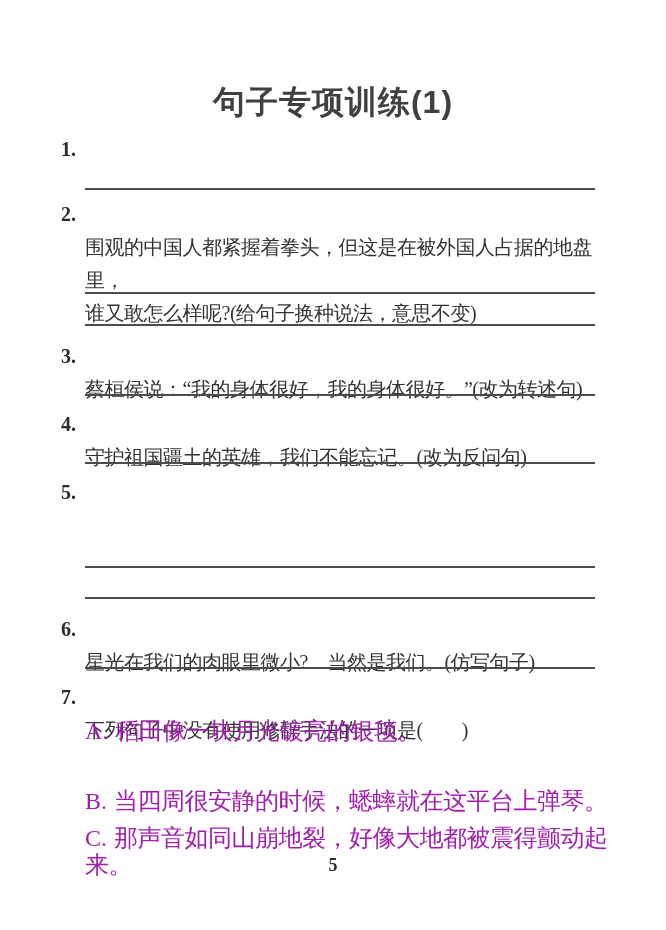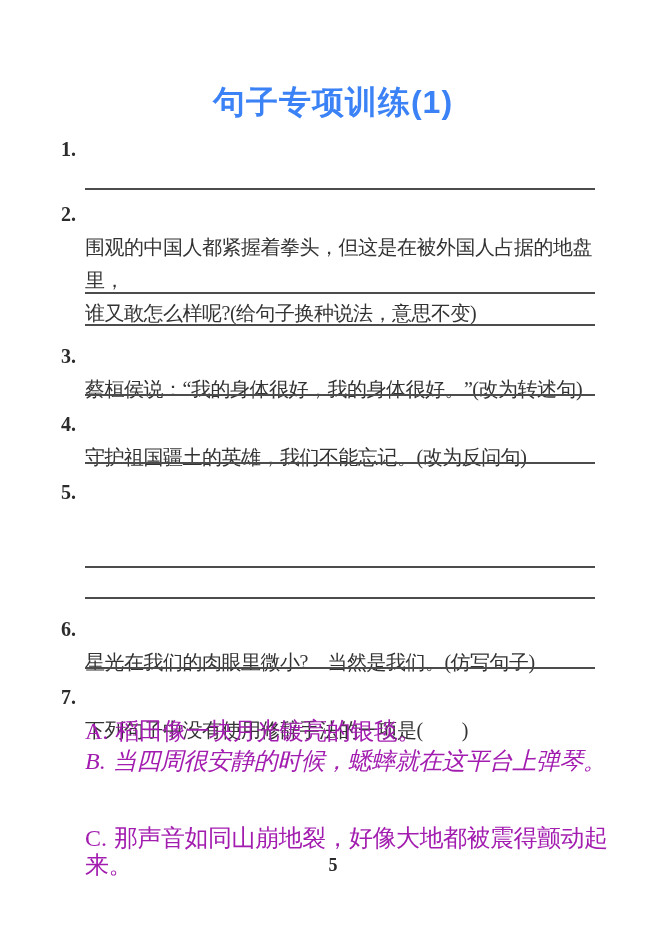--- a/index.html
+++ b/index.html
@@ -11,21 +11,21 @@
     overflow:hidden;
     font-family:"Liberation Serif","DejaVu Serif",serif;
     color:#333333;
   }
   .title {
     position:absolute; top:80px; left:0; right:0;
     text-align:center;
     font-family:"Liberation Sans","DejaVu Sans",sans-serif;
     font-size:32px; line-height:44px; font-weight:bold;
     letter-spacing:1px;
-    color:#3b82f6;
+    color:#404040;
   }
   .q {
     position:absolute; left:85px; width:530px;
     font-size:20px; line-height:33px;
     letter-spacing:-0.5px;
     white-space:pre-line;
     color:#333333;
   }
   .qnum {
     position:absolute; left:-24px; top:0;
@@ -51,21 +51,21 @@
   .l5a { top:566px; }
   .l5b { top:597px; }
   .l6 { top:667px; }
   .opt {
     position:absolute; left:85px; width:545px;
     font-size:24px; line-height:27px;
     letter-spacing:-0.5px;
     color:#a21caf;
   }
   .oA { top:718px; }
-  .oB { top:748px;font-style:italic; }
+  .oB { top:788px; }
   .oC { top:825px; }
   .oD { top:818px; }
   .olabel { margin-right:7px; letter-spacing:0; }
   .page-number {
     position:absolute; top:855px; left:0; right:0;
     text-align:center;
     font-size:18px; font-weight:bold;
     color:#2b2b2b;
   }
 </style>

